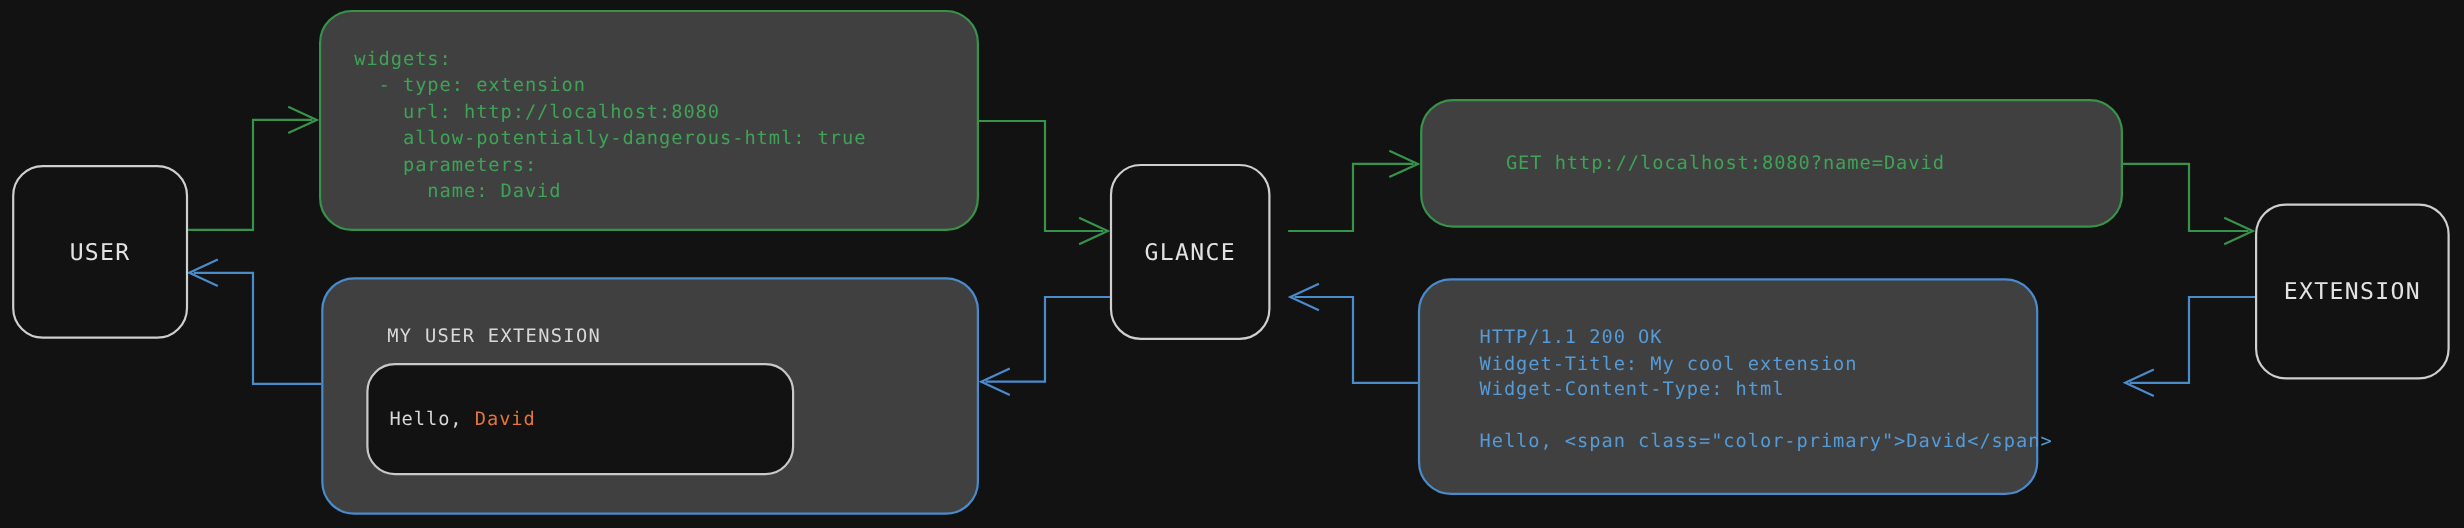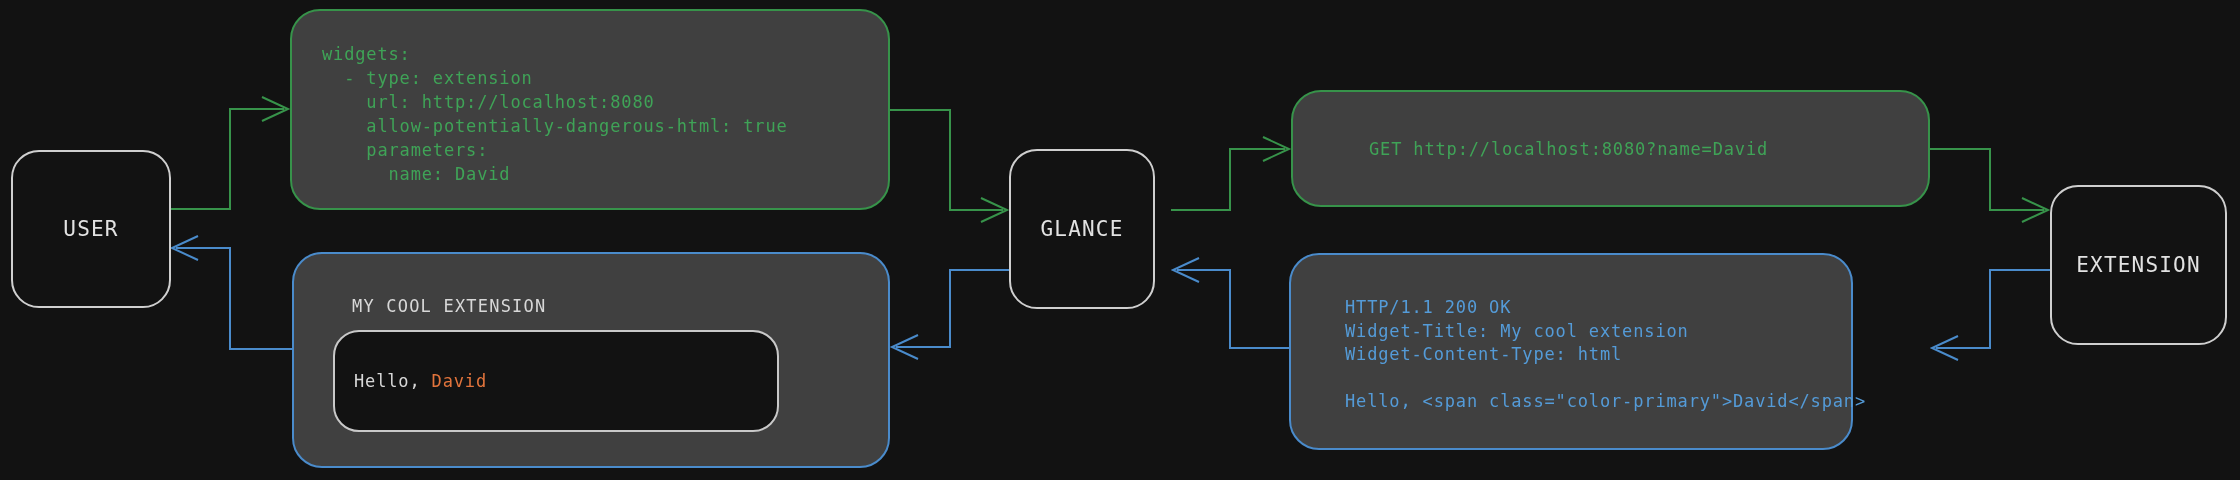--- a/index.html
+++ b/index.html
@@ -65,21 +65,21 @@
     position: absolute;
     left: 58px; top: 42px;
     color: #d8d8d8;
     font-size: 17px;
     letter-spacing: 1.2px;
     white-space: nowrap;
   }
   #widget-inner {
     position: absolute;
     left: 39px; top: 76px;
-    width: 446px; height: 102px;
+    width: 389px; height: 102px;
     border: 2px solid #c9c9c9;
     border-radius: 26px;
     box-sizing: border-box;
     display: flex;
     align-items: center;
     background: #121212;
   }
   #widget-greeting {
     padding-left: 19px;
     font-size: 17px;
@@ -134,19 +134,19 @@
 
   <div class="codebox blue" style="left:1289px; top:253px; width:564px; height:197px;">
     <pre class="code blue-text" id="response-code">HTTP/1.1 200 OK
 Widget-Title: My cool extension
 Widget-Content-Type: html
 
 Hello, &lt;span class="color-primary"&gt;David&lt;/span&gt;</pre>
   </div>
 
   <div class="codebox blue" style="left:292px; top:252px; width:598px; height:216px;">
-    <div id="widget-title">MY COOL EXTENSION</div>
+    <div id="widget-title">MY USER EXTENSION</div>
     <div id="widget-inner">
       <div id="widget-greeting"><span class="prefix">Hello, </span><span class="primary-name">David</span></div>
     </div>
   </div>
 
 </div>
 
 </body></html>

